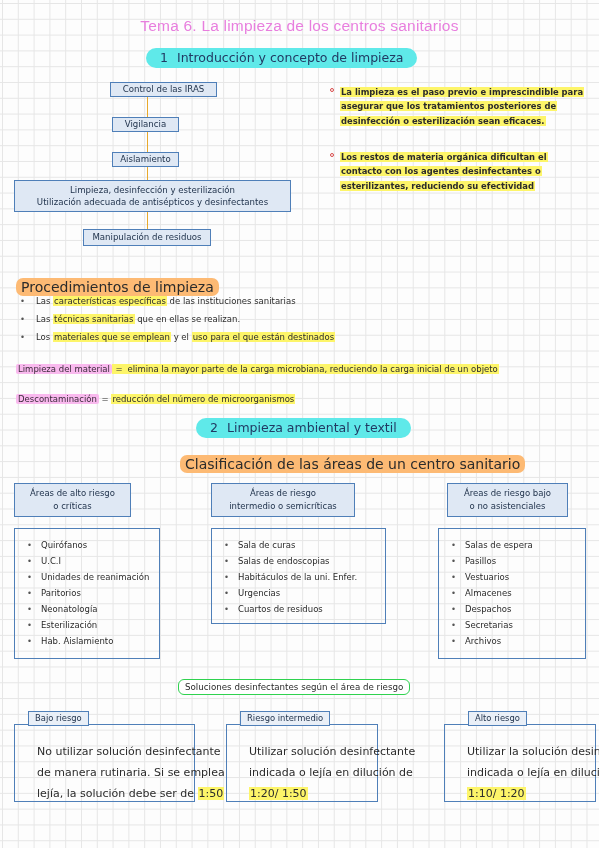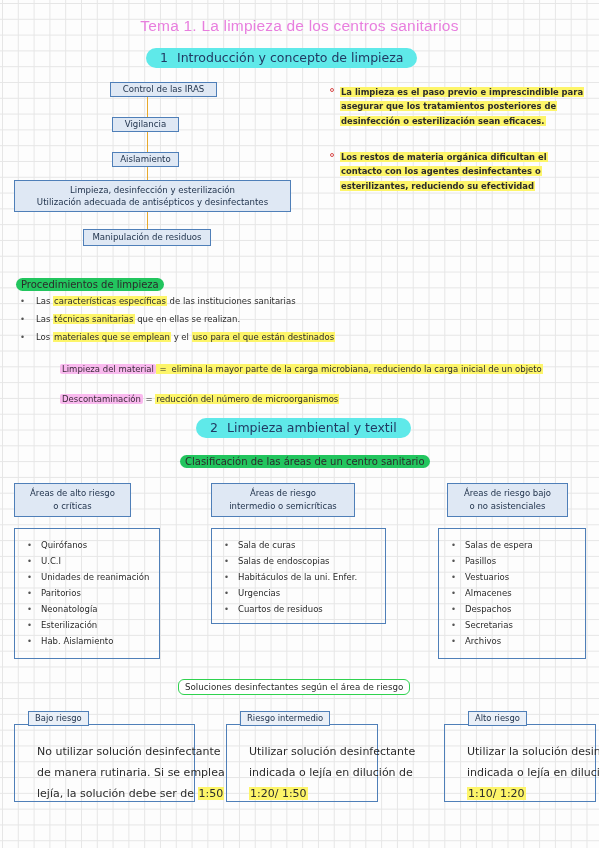--- a/index.html
+++ b/index.html
@@ -45,23 +45,23 @@
     color: #213a63;
     font-size: 12.5px;
     padding: 2px 14px 3px 14px;
     white-space: nowrap;
   }
   .sec-pill .num { margin-right: 9px; }
 
   
   .green-hl {
     position: absolute;
-    background: #22c55e;
-    color: #2b2b2b;
-    font-size: 10px;
+    background: #fdba74;
+    color: #2b2b2b;
+    font-size: 14px;
     padding: 1px 5px;
     border-radius: 7px;
     white-space: nowrap;
   }
   .green-box {
     position: absolute;
     background: #ffffff;
     border: 1.3px solid #2fd24f;
     color: #2b2b2b;
     font-size: 8.7px;
@@ -121,21 +121,20 @@
     display: inline-block;
     width: 16px;
     color: #555;
   }
 
   .pink-hl {
     background: #f9b9ee;
     padding: 0 2px;
     border-radius: 2px;
     color: #3a2a3a;
-    margin-left: 44px;
   }
 
   .def-row {
     position: absolute;
     font-size: 8.5px;
     color: #2b2b2b;
     white-space: nowrap;
   }
 
   
@@ -199,21 +198,21 @@
     padding-left: 14px;
   }
 </style>
 </head>
 <body>
 
 <div id="page"></div>
 
 <div class="layer">
 
-  <div class="doc-title">Tema 1. La limpieza de los centros sanitarios</div>
+  <div class="doc-title">Tema 6. La limpieza de los centros sanitarios</div>
 
   <div class="sec-pill" style="top:48px; left:146px;">
     <span class="num">1</span><span>Introducción y concepto de limpieza</span>
   </div>
 
   <div class="fc-line" style="left:147px; top:96px; height:22px;"></div>
   <div class="fc-line" style="left:147px; top:131px; height:21px;"></div>
   <div class="fc-line" style="left:147px; top:167px; height:14px;"></div>
   <div class="fc-line" style="left:147px; top:211px; height:18px;"></div>
 

